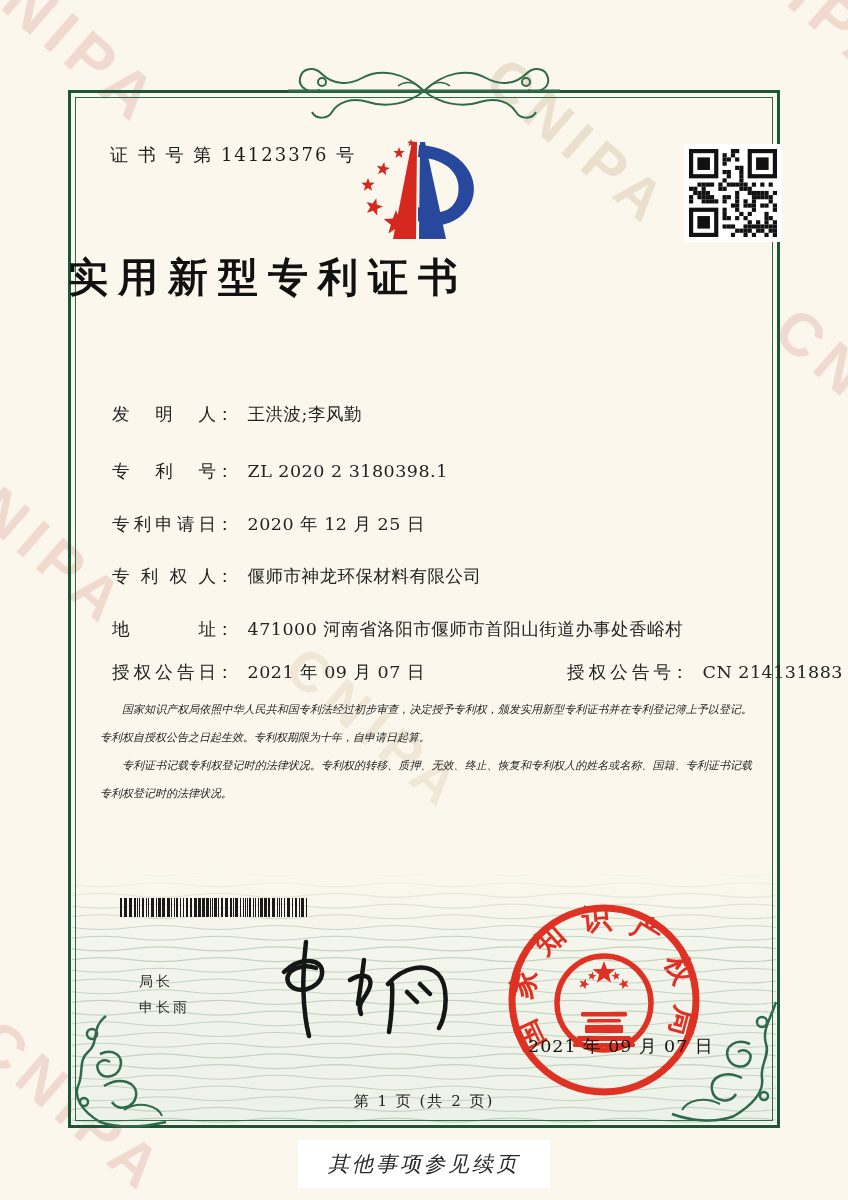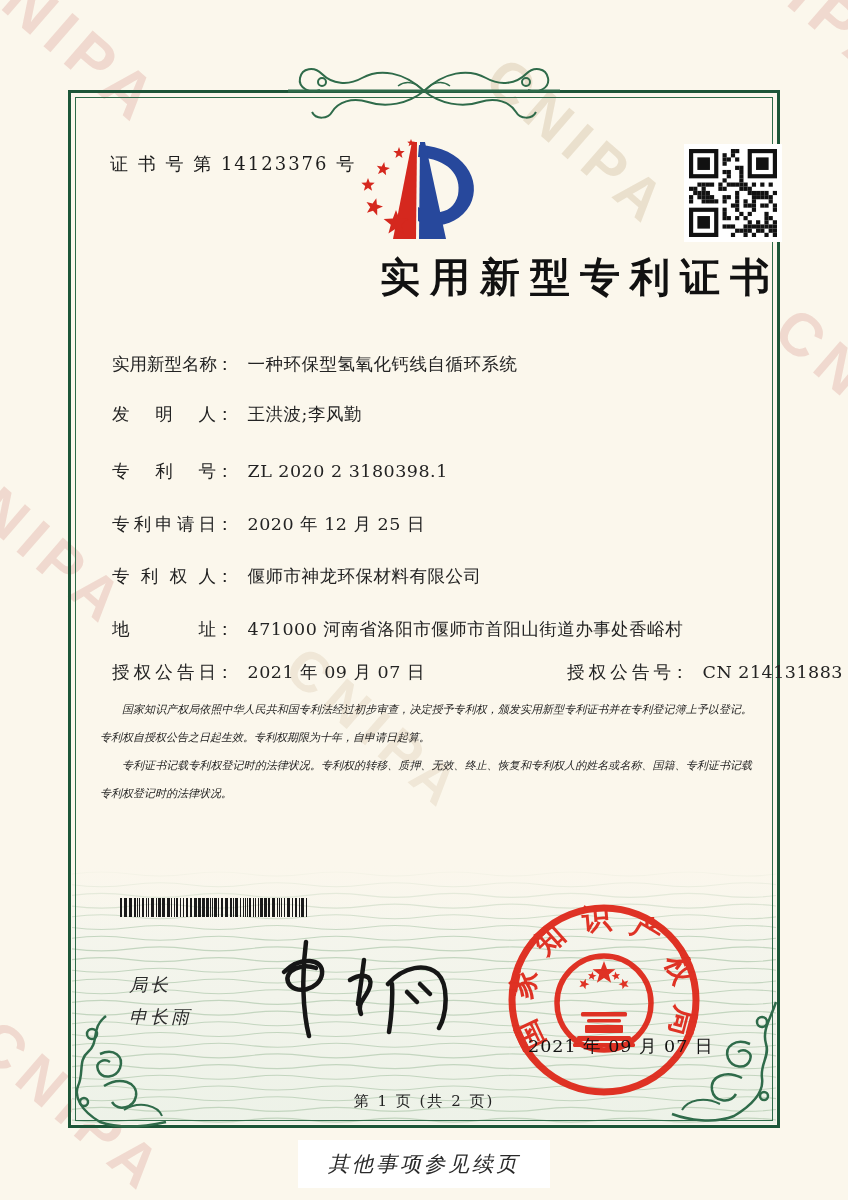--- a/index.html
+++ b/index.html
@@ -13,40 +13,40 @@
   
   .frame-outer{position:absolute;left:68px;top:90px;width:712px;height:1038px;
                border:3px solid #1c5638;box-sizing:border-box;}
   .frame-inner{position:absolute;left:4px;top:4px;right:4px;bottom:4px;border:1px solid #2d6b48;}
   
   .guilloche{position:absolute;left:72px;top:866px;width:704px;height:258px;overflow:hidden;
              background:linear-gradient(#f7f6ee, #edf2e8);}
   .guilloche-fade{position:absolute;left:0;top:0;width:100%;height:70px;
                   background:linear-gradient(#fbf7ec, rgba(251,247,236,0));}
   
-  .cert-no{position:absolute;left:110px;top:152px;font-size:18px;letter-spacing:2px;color:#1d1d1d;}
+  .cert-no{position:absolute;left:110px;top:143px;font-size:18px;letter-spacing:2px;color:#1d1d1d;}
   .logo{position:absolute;left:356px;top:136px;}
   .qr-box{position:absolute;left:684px;top:144px;width:98px;height:98px;background:#fff;}
   .qr-box svg{position:absolute;left:5px;top:5px;}
-  .doc-title{position:absolute;left:68px;top:250px;width:712px;text-align:right;
+  .doc-title{position:absolute;left:68px;top:250px;width:712px;text-align:left;
              font-size:40px;font-weight:700;letter-spacing:10px;color:#111;}
   
   .field{position:absolute;left:112px;font-size:17.5px;color:#232323;white-space:nowrap;}
   .flabel{display:inline-block;width:104px;text-align:justify;text-align-last:justify;vertical-align:bottom;}
   .fcolon{display:inline-block;margin-right:14px;}
   .fvalue{letter-spacing:.5px;}
   .grant-no{position:absolute;left:455px;top:0;}
   
   .body-text{position:absolute;left:100px;top:696px;width:652px;font-size:11px;line-height:28px;
              font-style:italic;color:#1e1e1e;text-align:justify;}
   .body-text p{margin:0;text-indent:2em;}
   
   .barcode{position:absolute;left:120px;top:898px;}
-  .officer{position:absolute;left:129px;top:973px;font-family:"Liberation Sans","DejaVu Sans",sans-serif;
-           font-size:18px;color:#2a2a2a;letter-spacing:3px;font-style:italic;}
+  .officer{position:absolute;left:139px;top:973px;font-family:"Liberation Sans","DejaVu Sans",sans-serif;
+           font-size:14px;color:#2a2a2a;letter-spacing:3px;}
   .officer .line2{margin-top:8px;}
   .signature{position:absolute;left:266px;top:930px;}
   .seal{position:absolute;left:504px;top:900px;}
   .seal-date{position:absolute;left:528px;top:1034px;font-size:17.5px;color:#111;
              letter-spacing:1px;white-space:nowrap;}
   .page-no{position:absolute;left:68px;top:1092px;width:712px;text-align:center;
            font-size:15px;color:#222;letter-spacing:2px;}
   .cont-note{position:absolute;left:50%;top:1140px;transform:translateX(-50%);
              background:#ffffff;padding:10px 30px;font-size:21px;font-style:italic;
              letter-spacing:3px;color:#2a2a2a;white-space:nowrap;}
@@ -282,23 +282,20 @@
         <rect x="62.85714285714286" y="4.190476190476191" width="20.952380952380953" height="20.952380952380953" fill="#fff"></rect>
         <rect x="67.04761904761905" y="8.380952380952381" width="12.571428571428573" height="12.571428571428573" fill="#111"></rect>
         <rect x="0" y="58.66666666666667" width="29.333333333333336" height="29.333333333333336" fill="#111"></rect>
         <rect x="4.190476190476191" y="62.85714285714286" width="20.952380952380953" height="20.952380952380953" fill="#fff"></rect>
         <rect x="8.380952380952381" y="67.04761904761905" width="12.571428571428573" height="12.571428571428573" fill="#111"></rect>
       </svg>
   </div>
 
   <div class="doc-title">实用新型专利证书</div>
 
-  <div class="field" style="top:352px;">
-    <span class="flabel">实用新型名称</span><span class="fcolon">：</span><span class="fvalue">一种环保型氢氧化钙线自循环系统</span>
-  </div>
   <div class="field" style="top:402px;">
     <span class="flabel">发明人</span><span class="fcolon">：</span><span class="fvalue">王洪波;李风勤</span>
   </div>
   <div class="field" style="top:459px;">
     <span class="flabel">专利号</span><span class="fcolon">：</span><span class="fvalue">ZL 2020 2 3180398.1</span>
   </div>
   <div class="field" style="top:512px;">
     <span class="flabel">专利申请日</span><span class="fcolon">：</span><span class="fvalue">2020 年 12 月 25 日</span>
   </div>
   <div class="field" style="top:564px;">

